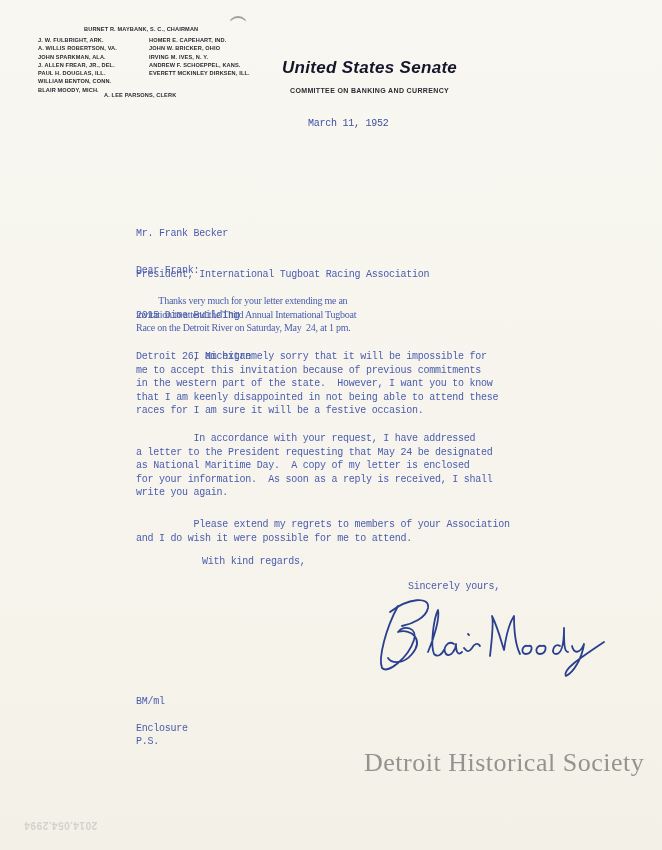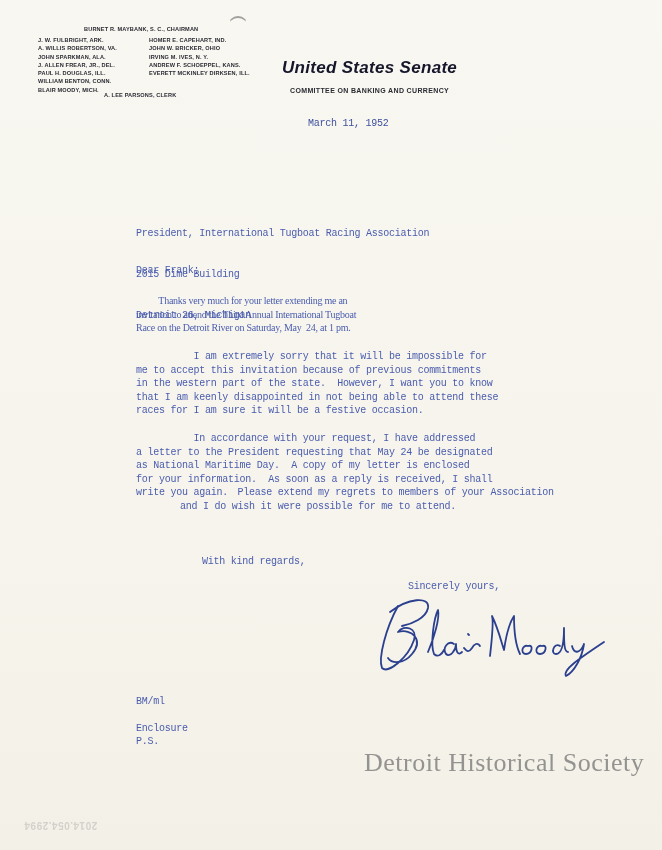--- a/index.html
+++ b/index.html
@@ -45,21 +45,21 @@
     position: absolute; color: #4a5cae; font-size: 10px; line-height: 13.6px;
     white-space: pre; letter-spacing: -0.25px;
   }
   .date { left: 308px; top: 117px; color: #3e4fa0; }
   .addr { left: 136px; top: 200px; }
   .salut { left: 136px; top: 264px; }
   .para { left: 136px; }
   .p1 { top: 294px; font-family: Liberation Serif, serif; }
   .p2 { top: 350px; }
   .p3 { top: 432px; }
-  .p4 { top: 486px; margin-left: 44px; }
+  .p4 { top: 518px; }
   .closing-kind { left: 202px; top: 555px; }
   .sincerely { left: 408px; top: 580px; }
   .sig-name { left: 408px; top: 652px; }
   .initials { left: 136px; top: 695px; }
   .enclosure { left: 136px; top: 722px; }
   .ps-label { left: 136px; top: 735px; }
   .ps-text { left: 175px; top: 735px; }
 
   .signature {
     position: absolute; left: 368px; top: 588px; width: 250px; height: 90px;
@@ -102,20 +102,21 @@
     <div>EVERETT MCKINLEY DIRKSEN, ILL.</div>
   </div>
   <div class="committee clerk">A. LEE PARSONS, CLERK</div>
 
   <div class="senate-title">United States Senate</div>
   <div class="senate-sub">COMMITTEE ON BANKING AND CURRENCY</div>
 
   <div class="type date">March 11, 1952</div>
 
   <div class="type addr">
+    <div>Mr. Frank Becker</div>
     <div>President, International Tugboat Racing Association</div>
     <div>2015 Dime Building</div>
     <div>Detroit 26, Michigan</div>
   </div>
 
   <div class="type salut">Dear Frank:</div>
 
   <div class="type para p1">          Thanks very much for your letter extending me an
 invitation to attend the Third Annual International Tugboat
 Race on the Detroit River on Saturday, May  24, at 1 pm.</div>

